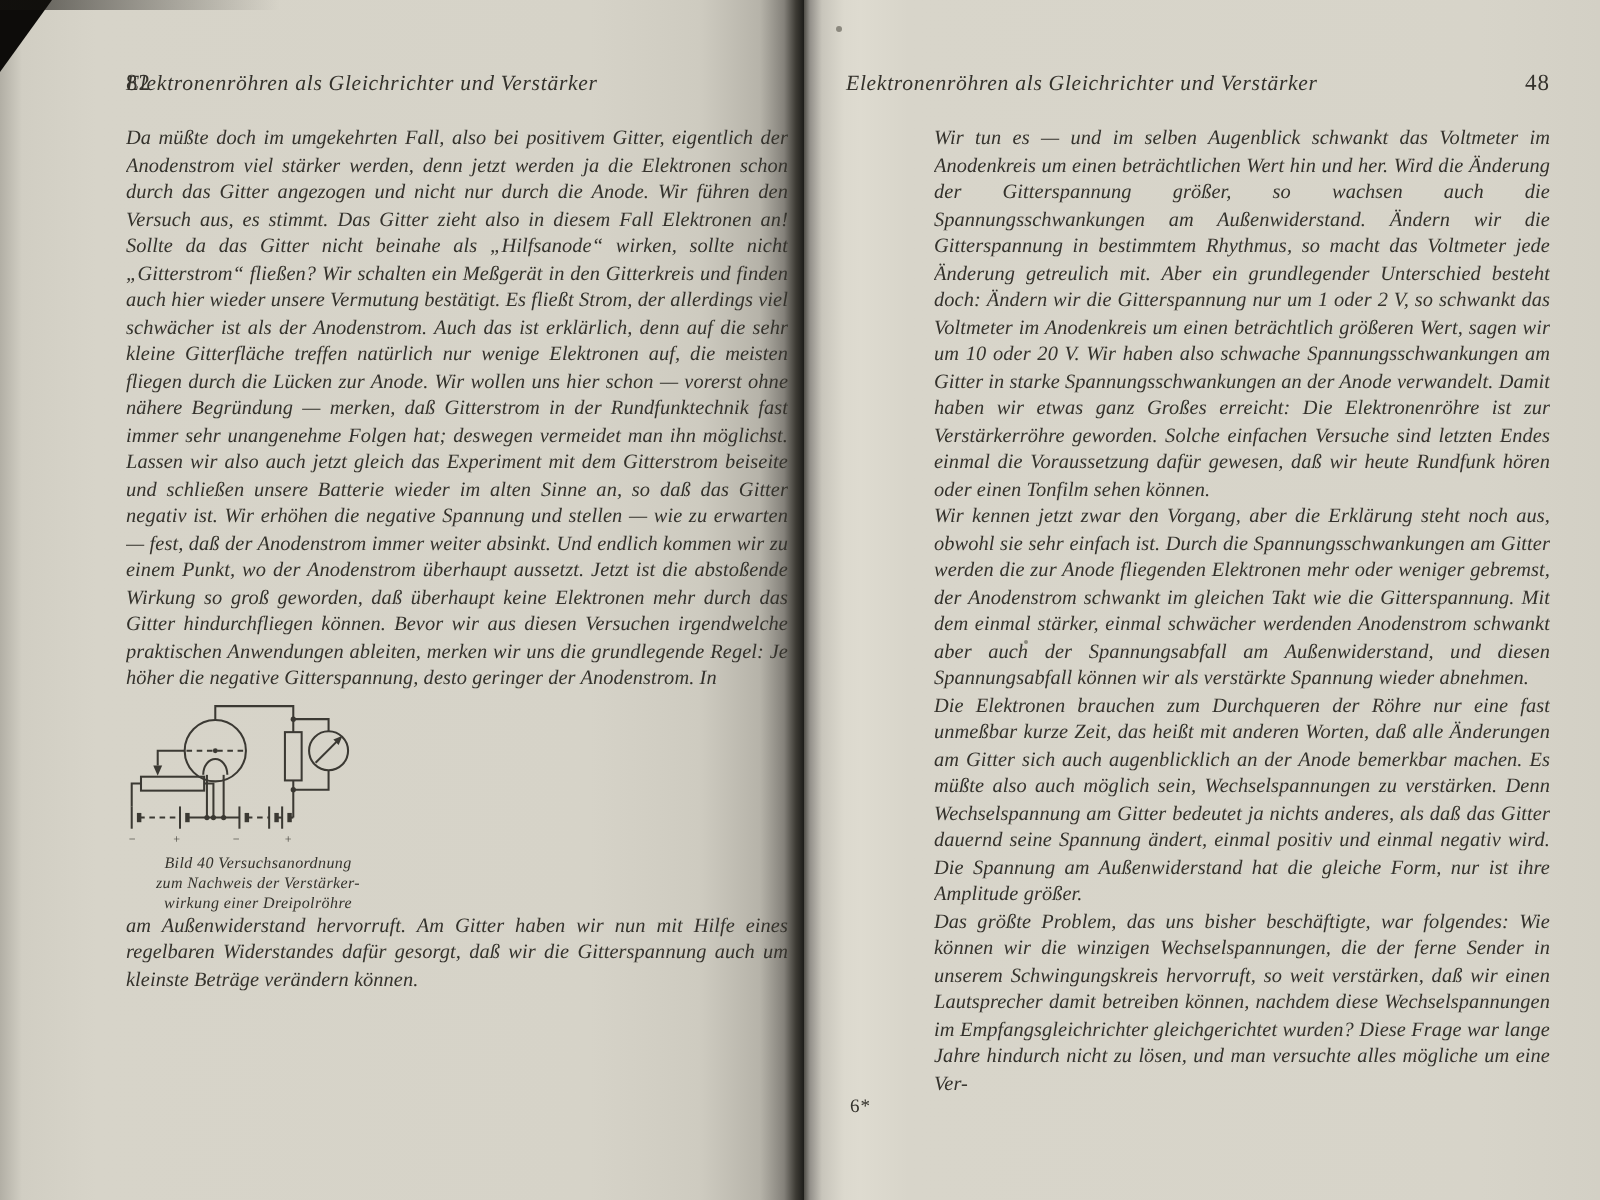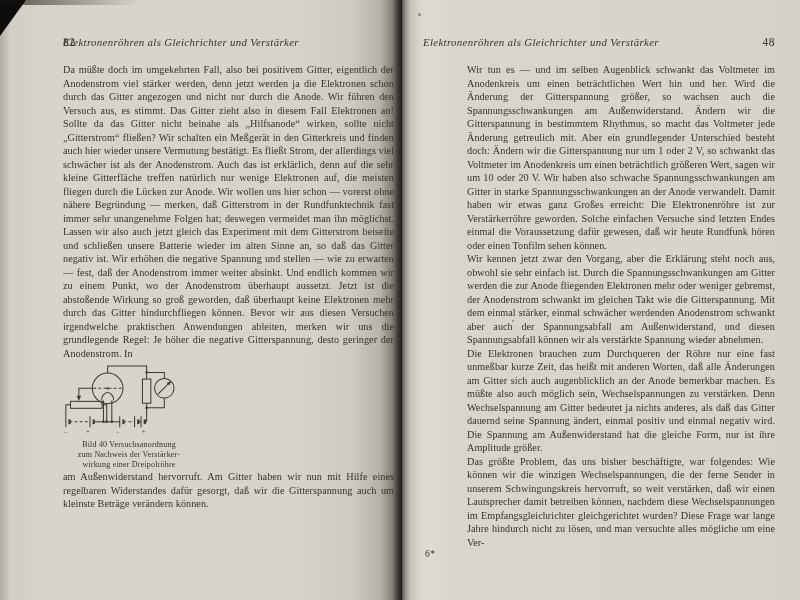--- a/index.html
+++ b/index.html
@@ -51,20 +51,21 @@
     display: block; text-align: left;
     font-style: italic; font-size: 10.8px; letter-spacing: .35px;
     white-space: nowrap;
   }
 
   .body {
     text-align: justify;
     font-size: 10.2px;
     line-height: 13.5px;
     letter-spacing: .04px;
+    font-style: italic;
   }
   .left .body  { max-height: 506px; overflow: hidden; }
   .right .body { max-height: 492px; overflow: hidden; margin-left: 44px; }
   .body p { text-align: justify; }
 
   .figrow { display: flex; gap: 9px; }
   .figure { flex: 0 0 132px; padding-top: 3px; }
   .beside { flex: 1; }
 
   .circuit { display: block; margin: 0 auto; }

